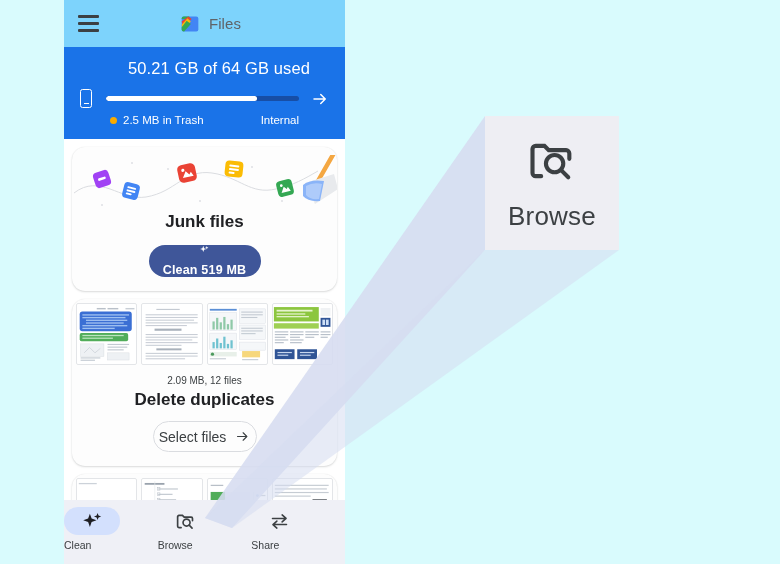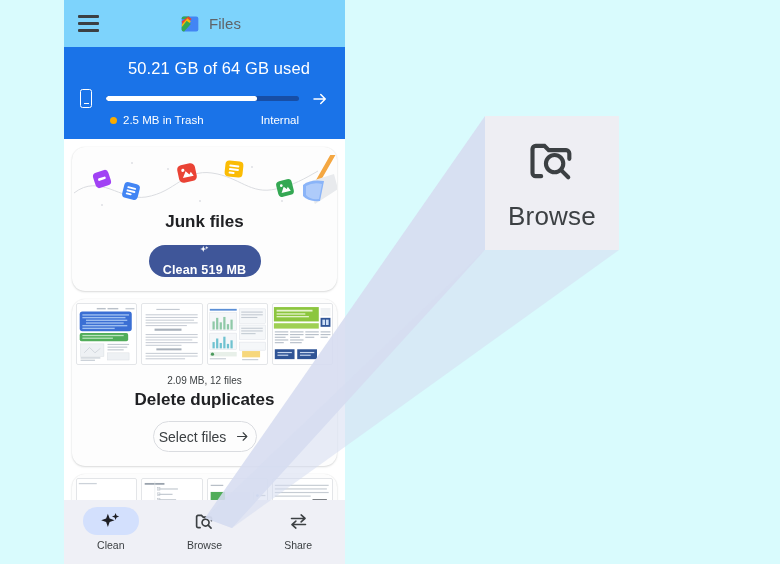--- a/index.html
+++ b/index.html
@@ -99,21 +99,21 @@
   
   .card-partial { height: 46px; }
 
   
   .bottomnav {
     position: absolute; left: 0; bottom: 0; width: 281px; height: 64px;
     background: #eff0f6; display: flex; align-items: flex-start;
     padding-top: 7px; z-index: 6;
   }
   .navitem {
-    flex: 1; display: flex; flex-direction: column; align-items: center;
+    flex: 1; display: flex; flex-direction: column; 
     cursor: pointer;
   }
   .navpill {
     width: 56px; height: 28px; border-radius: 14px;
     display: flex; align-items: center; justify-content: center;
   }
   .navpill.active { background: #d3e0fd; }
   .navlabel { font-size: 10.5px; color: #3c4043; margin-top: 4px; }
 
   

